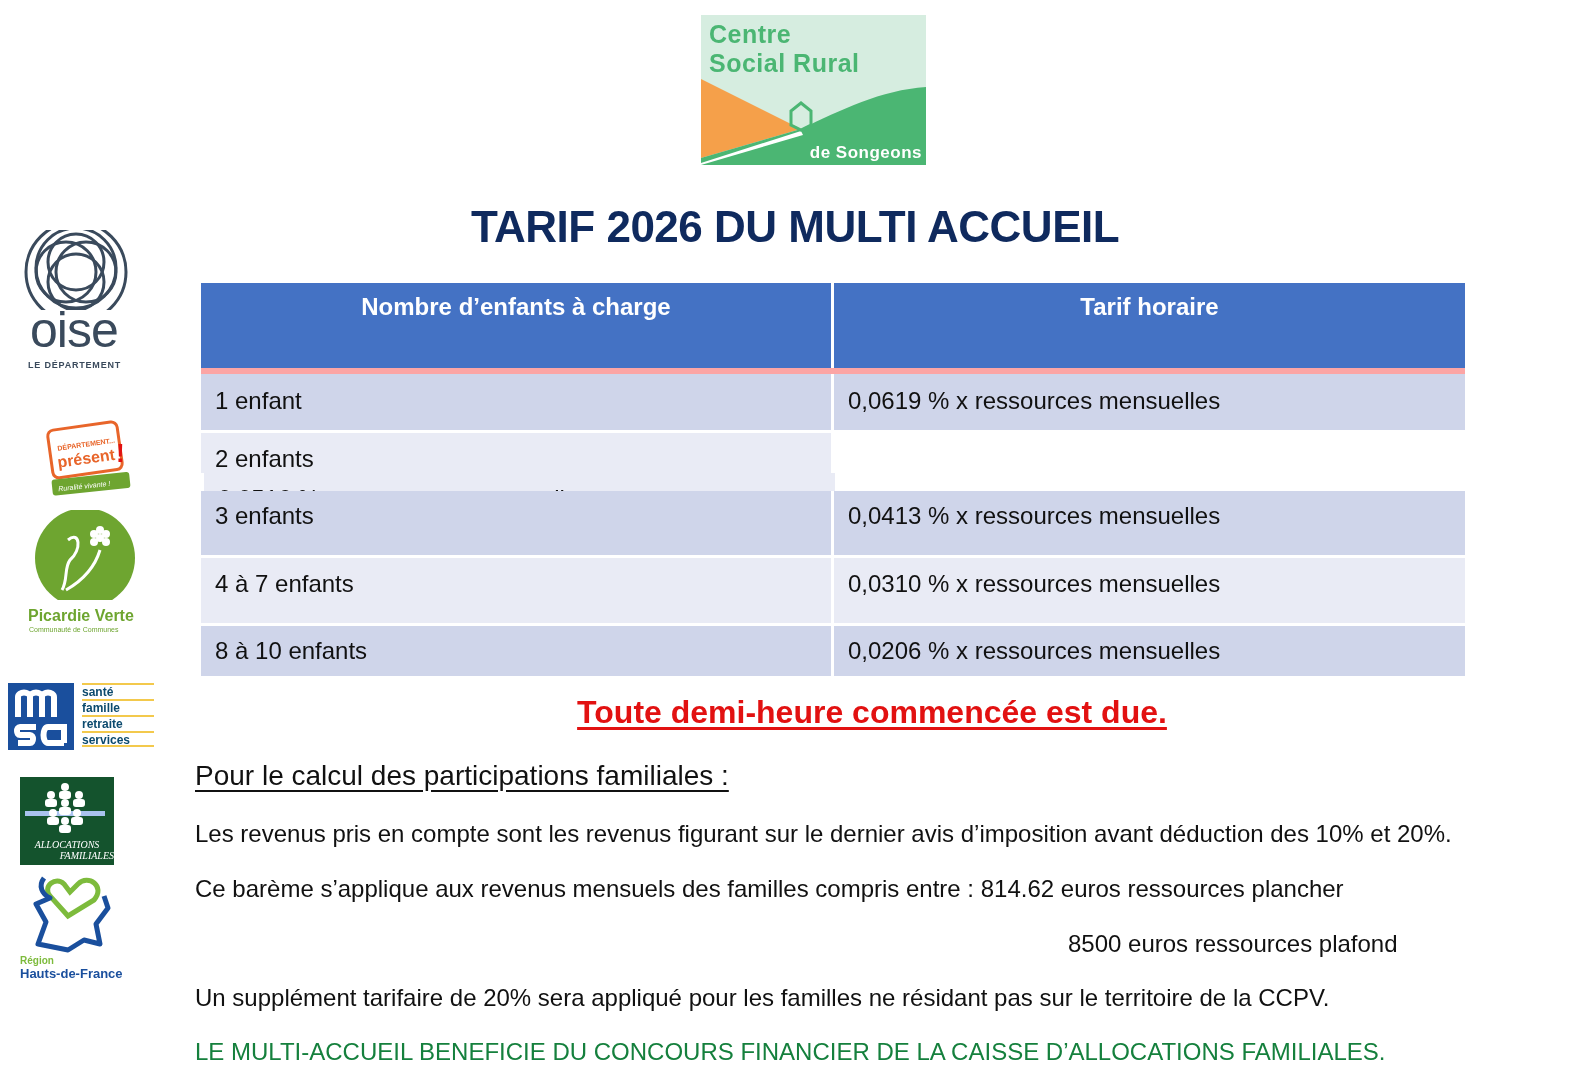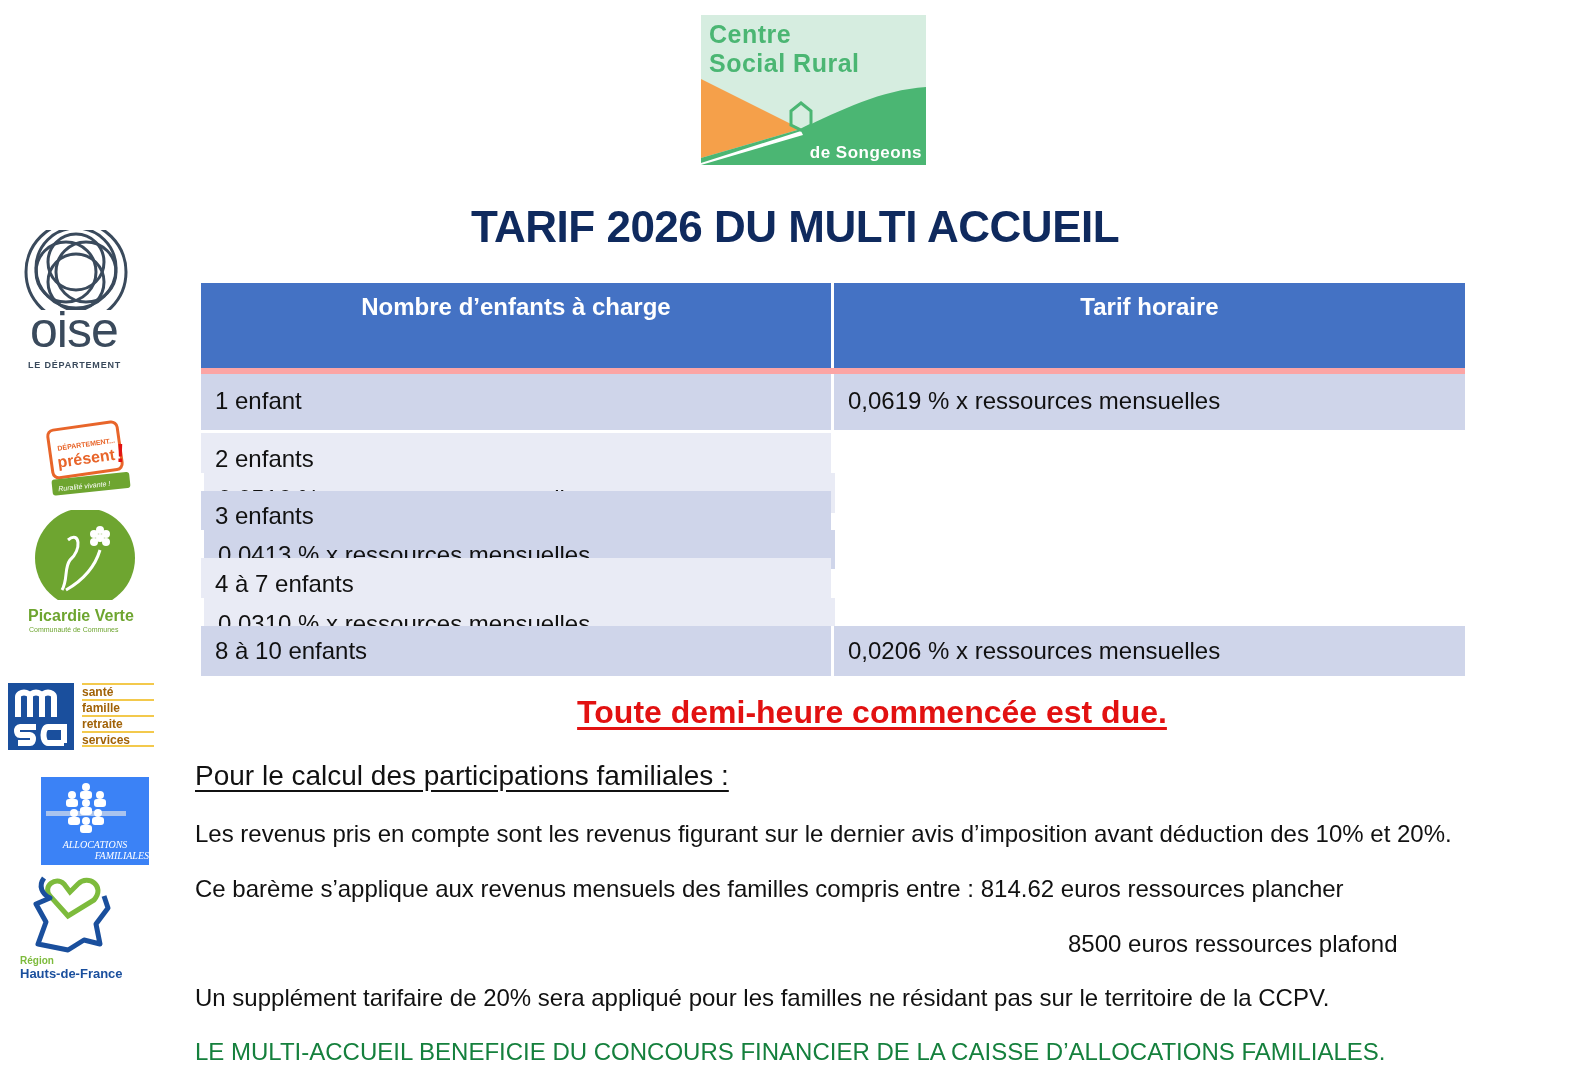--- a/index.html
+++ b/index.html
@@ -47,22 +47,22 @@
     .oise .label { position: absolute; left: 8px; bottom: 0; font-size: 9px; font-weight: bold; color: #3a4a5c; letter-spacing: 0.8px; }
     .oise .word { position: absolute; left: 10px; top: 75px; font-size: 50px; color: #3a4a5c; letter-spacing: -1px; line-height: 50px; }
 
     .dep { left: 44px; top: 420px; width: 90px; height: 80px; }
     .picardie { left: 20px; top: 518px; width: 130px; height: 120px; }
     .picardie .name { position: absolute; left: 8px; top: 89px; font-size: 16px; font-weight: bold; color: #6ea530; white-space: nowrap; }
     .picardie .sub { position: absolute; left: 9px; top: 108px; font-size: 7px; color: #6ea530; white-space: nowrap; }
     .msa { left: 8px; top: 683px; width: 145px; height: 67px; }
     .msa .box { position: absolute; left: 0; top: 0; width: 66px; height: 67px; background: #1a4f9d; }
     .msa .words { position: absolute; left: 74px; top: 0; width: 72px; }
-    .msa .w { font-size: 12px; font-weight: bold; color: #a16207; border-top: 2px solid #f3c94c; line-height: 14px; height: 16px; }
-    .caf { left: 41px; top: 777px; width: 108px; height: 88px; background: #3b82f6; }
+    .msa .w { font-size: 12px; font-weight: bold; color: #0c4a6e; border-top: 2px solid #f3c94c; line-height: 14px; height: 16px; }
+    .caf { left: 20px; top: 777px; width: 94px; height: 88px; background: #14532d; }
     .caf .lbl { position: absolute; left: 0; width: 100%; text-align: center; color: #fff; font-style: italic; font-size: 10px; font-family: "Liberation Serif", serif; line-height: 11px; }
     .hdf { left: 8px; top: 866px; width: 130px; height: 125px; }
     .hdf .reg { position: absolute; left: 12px; top: 89px; font-size: 10px; font-weight: bold; color: #7dbb3c; }
     .hdf .name { position: absolute; left: 12px; top: 100px; font-size: 13px; font-weight: bold; color: #1a4f9d; white-space: nowrap; }
   </style>
 </head>
 <body>
 
 <div class="csr-logo">
   <svg width="225" height="150" viewBox="0 0 225 150">
@@ -84,25 +84,25 @@
     <div class="cell c2">Tarif horaire</div>
   </div>
   <div class="row body odd first" style="height:62px;">
     <div class="cell c1" style="padding-top:13px;">1 enfant</div>
     <div class="cell c2" style="padding-top:13px;">0,0619 % x ressources mensuelles</div>
   </div>
   <div class="row body even" style="height:58px;flex-direction:column;">
     <div class="cell c1" style="padding-top:12px;">2 enfants</div>
     <div class="cell c2" style="padding-top:12px;">0,0516 % x ressources mensuelles</div>
   </div>
-  <div class="row body odd" style="height:67px;flex-direction:column;">
+  <div class="row body odd" style="height:67px;">
     <div class="cell c1" style="padding-top:11px;">3 enfants</div>
     <div class="cell c2" style="padding-top:11px;">0,0413 % x ressources mensuelles</div>
   </div>
-  <div class="row body even" style="height:68px;flex-direction:column;">
+  <div class="row body even" style="height:68px;">
     <div class="cell c1" style="padding-top:12px;">4 à 7 enfants</div>
     <div class="cell c2" style="padding-top:12px;">0,0310 % x ressources mensuelles</div>
   </div>
   <div class="row body odd" style="height:53px;">
     <div class="cell c1" style="padding-top:11px;">8 à 10 enfants</div>
     <div class="cell c2" style="padding-top:11px;">0,0206 % x ressources mensuelles</div>
   </div>
 </div>
 
 <div class="notice"><span>Toute demi-heure commencée est due.</span></div>

